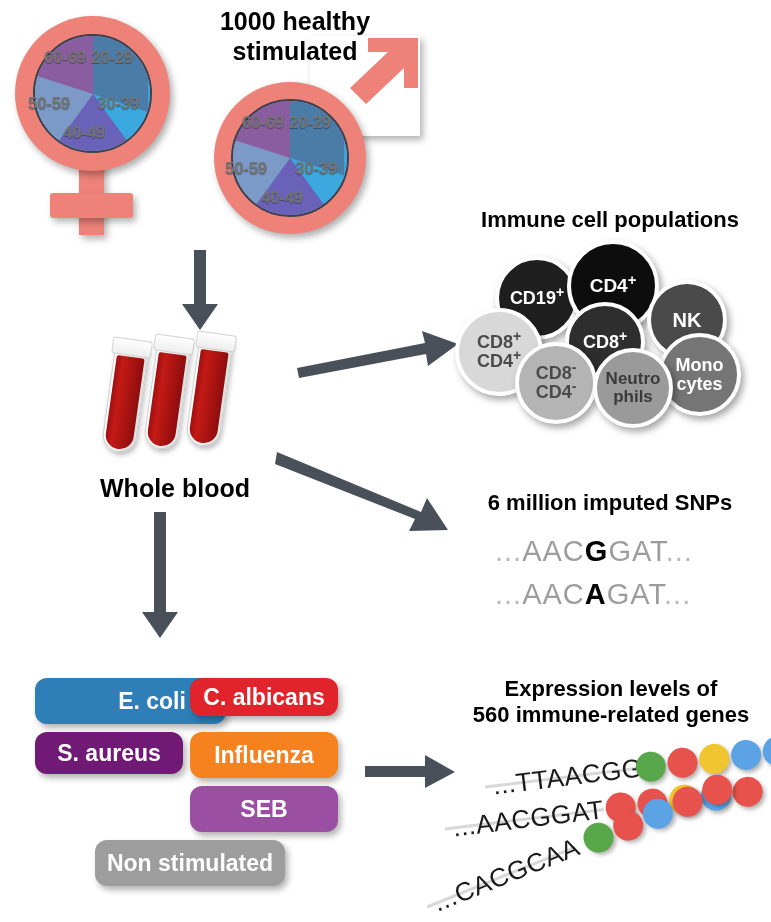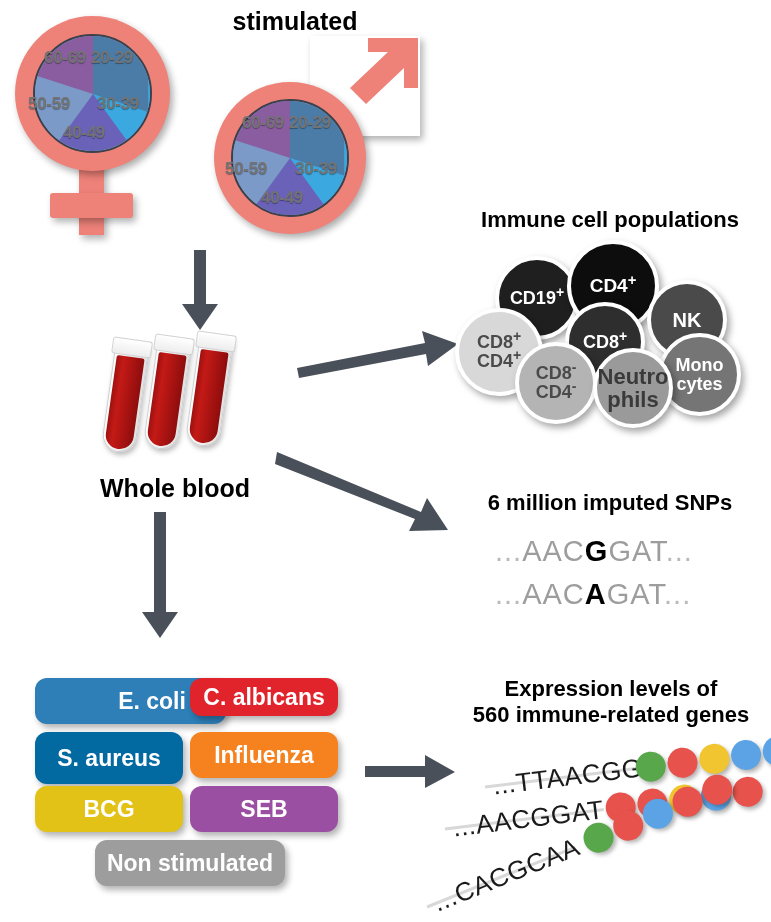--- a/index.html
+++ b/index.html
@@ -88,20 +88,21 @@
     <div class="slice" style="background:#4B7CA8;transform:rotate(288deg) skewY(-18deg);"></div>
   </div>
   <span class="pielabel" style="left:83px;top:38px;font-size:17px;">20-29</span>
   <span class="pielabel" style="left:89px;top:84px;font-size:17px;">30-39</span>
   <span class="pielabel" style="left:55px;top:113px;font-size:17px;">40-49</span>
   <span class="pielabel" style="left:20px;top:84px;font-size:17px;">50-59</span>
   <span class="pielabel" style="left:36px;top:38px;font-size:17px;">60-69</span>
 </div>
 
 <div class="head" style="left:170px;top:6px;width:250px;font-size:25px;">
+  <div>1000 healthy</div>
   <div>stimulated</div>
 </div>
 
 <div class="sym" style="left:205px;top:58px;width:215px;height:190px;">
   <svg class="marrow" width="110" height="100" style="left:105px;top:-22px;" viewBox="0 0 110 100">
     <path d="M40 52 L78 16 L58 16 L58 2 L108 2 L108 52 L94 52 L94 32 L56 68 Z" fill="#ee8279"></path>
   </svg>
   <div class="ring" style="left:9px;top:24px;width:152px;height:152px;"></div>
   <div class="pie" style="left:26px;top:41px;width:118px;height:118px;">
     <div class="slice" style="background:#3BA8E0;transform:rotate(0deg) skewY(-18deg);"></div>
@@ -173,21 +174,21 @@
   </div>
 
   <div class="cell" style="left:203px;top:93px;width:83px;height:83px;background:#757575;color:#fff;font-size:18px;">
     <span>Mono<br>cytes</span>
   </div>
 
   <div class="cell" style="left:60px;top:102px;width:82px;height:82px;background:#b4b4b4;color:#4a4a4a;font-size:18px;">
     <span>CD8<sup>-</sup><br>CD4<sup>-</sup></span>
   </div>
 
-  <div class="cell" style="left:138px;top:108px;width:80px;height:80px;background:#9a9a9a;color:#3a3a3a;font-size:22px;">
+  <div class="cell" style="left:138px;top:108px;width:80px;height:80px;background:#9a9a9a;color:#3a3a3a;font-size:17px;">
     <span>Neutro<br>phils</span>
   </div>
 </div>
 
 <div class="head" style="left:455px;top:490px;width:310px;font-size:22px;">6 million imputed SNPs</div>
 
 <div class="snpline fade" style="left:495px;top:535px;">
   <span class="dim">...</span><span class="dim2">AAC</span><span class="hot">G</span><span class="dim2">GAT</span><span class="dim">...</span>
 </div>
 
@@ -199,28 +200,25 @@
   <path d="M14 0 H26 V100 H38 L20 126 L2 100 H14 Z" fill="#4A5059"></path>
 </svg>
 
 <div class="abs" style="left:35px;top:678px;width:300px;height:220px;">
   <div class="pill" style="left:0px;top:0px;width:148px;height:46px;background:#2E7EB8;padding-left:43px;">
     <span>E. coli</span>
   </div>
   <div class="pill" style="left:155px;top:0px;width:148px;height:38px;background:#E1232B;">
     <span>C. albicans</span>
   </div>
-  <div class="pill" style="left:0px;top:54px;width:148px;height:52px;background:#0369a1;">
+  <div class="pill" style="left:0px;top:54px;width:148px;height:42px;background:#701a75;">
     <span>S. aureus</span>
   </div>
   <div class="pill" style="left:155px;top:54px;width:148px;height:46px;background:#F5821F;">
     <span>Influenza</span>
-  </div>
-  <div class="pill" style="left:0px;top:108px;width:148px;height:46px;background:#E2C216;">
-    <span>BCG</span>
   </div>
   <div class="pill" style="left:155px;top:108px;width:148px;height:46px;background:#9A4FA3;">
     <span>SEB</span>
   </div>
   <div class="pill" style="left:60px;top:162px;width:190px;height:46px;background:#9D9D9D;">
     <span>Non stimulated</span>
   </div>
 </div>
 
 <svg class="arrow" style="left:365px;top:755px;" width="92" height="34" viewBox="0 0 92 34">

